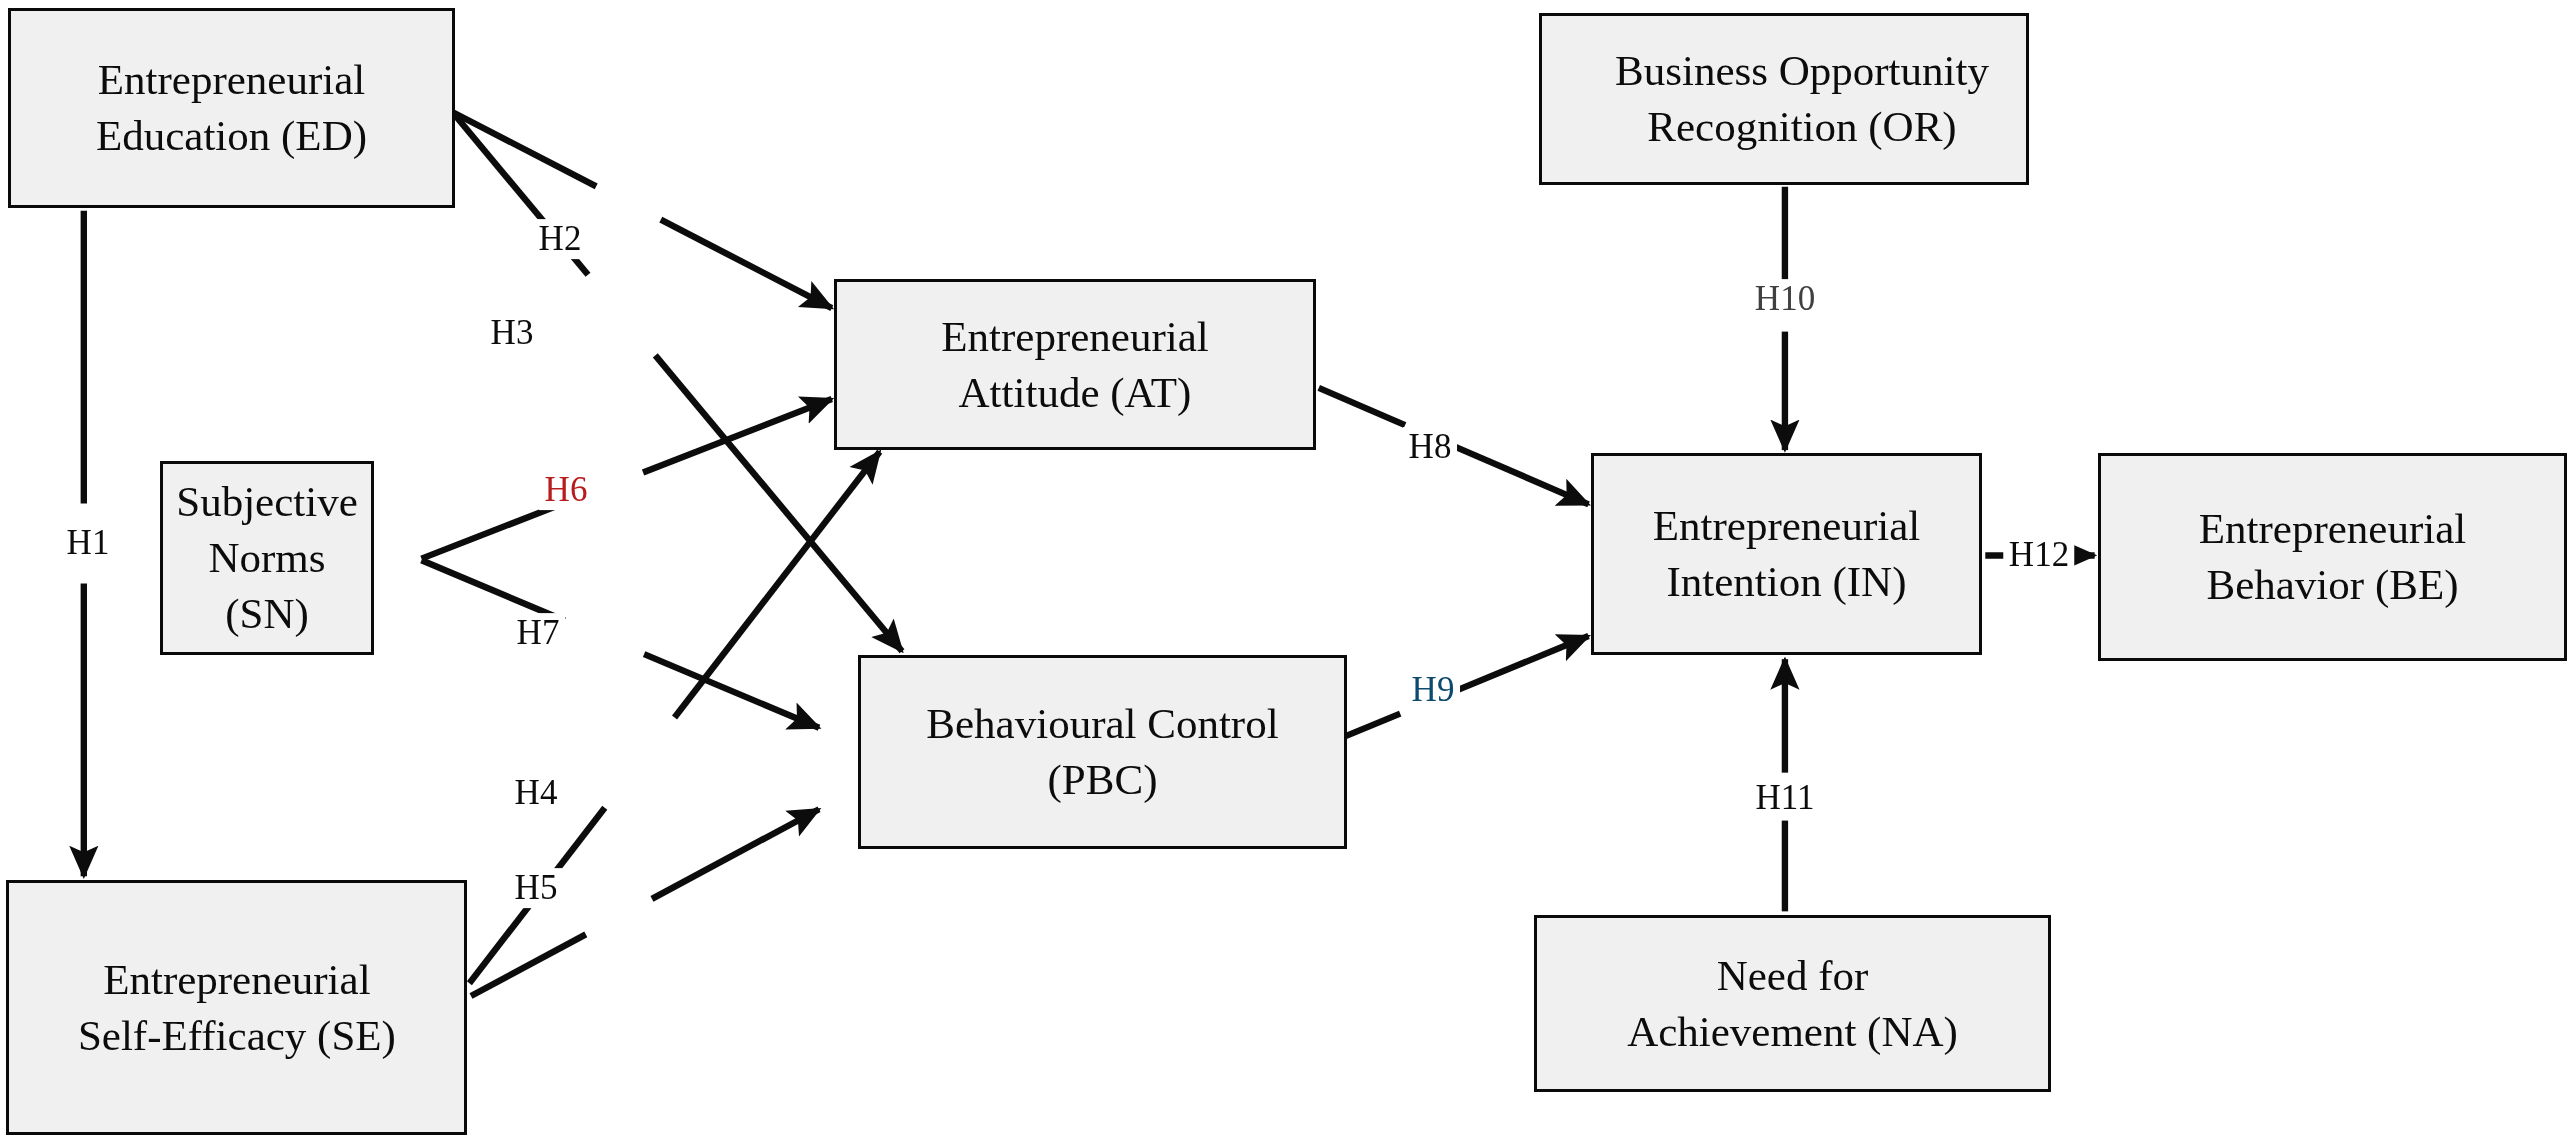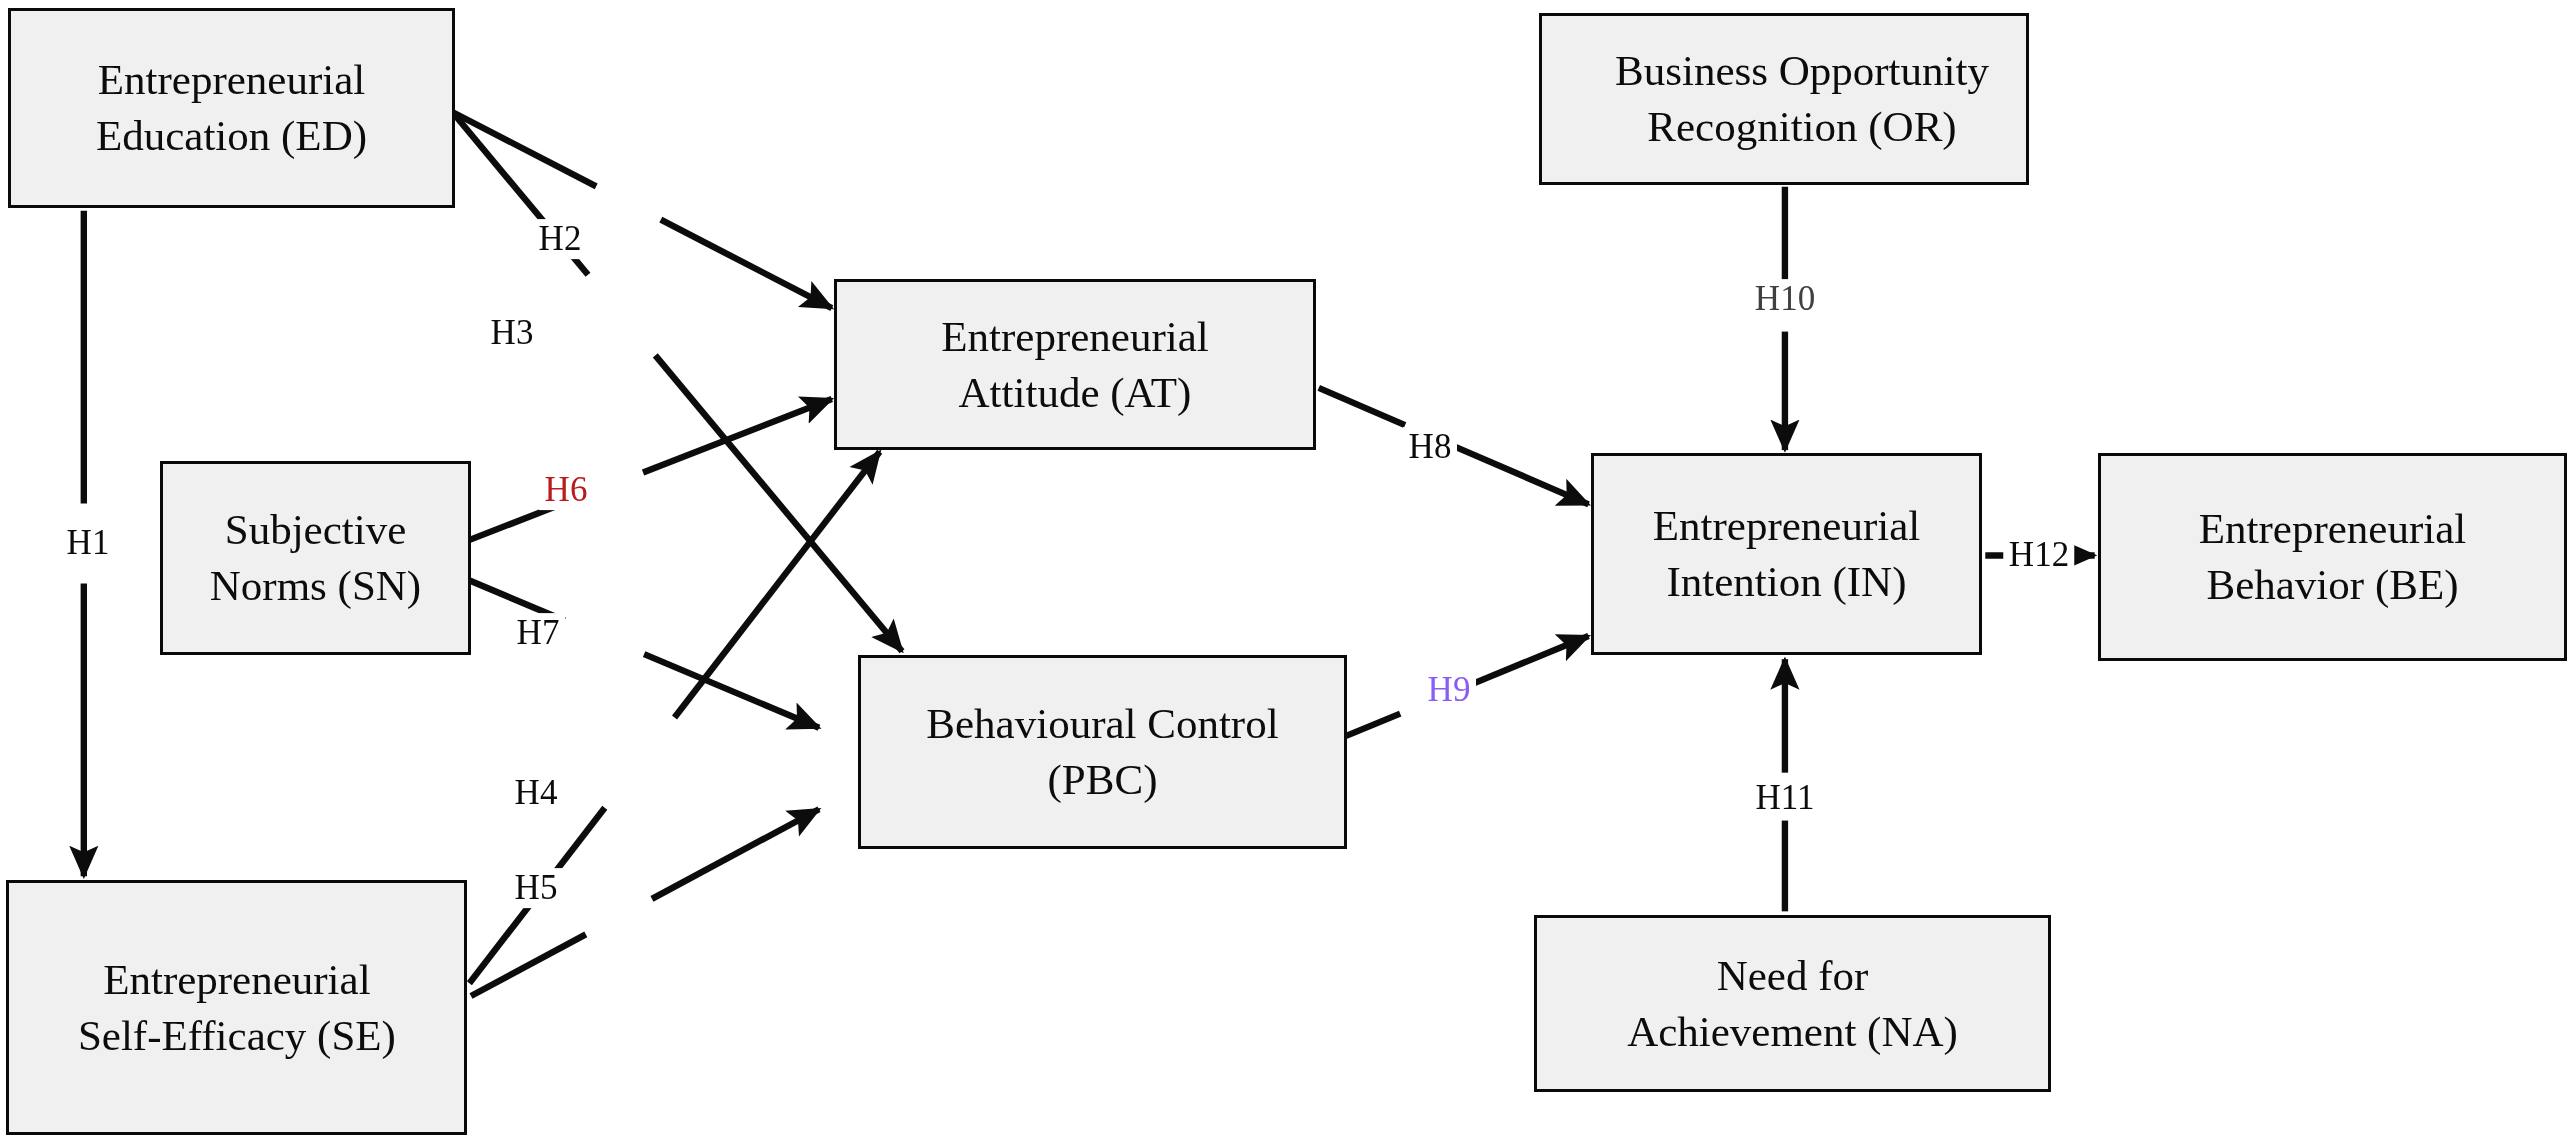--- a/index.html
+++ b/index.html
@@ -76,21 +76,21 @@
       <line x1="2236" y1="1142" x2="2236" y2="1028.24" stroke="#0c0c0c" stroke-width="8" stroke-linecap="butt"></line>
       <line x1="2236" y1="968.2" x2="2236" y2="826" stroke="#0c0c0c" stroke-width="8" stroke-linecap="butt" marker-end="url(#ah)"></line>
       <line x1="2487" y1="696" x2="2528.1" y2="696" stroke="#0c0c0c" stroke-width="8" stroke-linecap="butt"></line>
       <line x1="2571.94" y1="696" x2="2624" y2="696" stroke="#0c0c0c" stroke-width="8" stroke-linecap="butt" marker-end="url(#ah)"></line>
     </svg>
   <div id="nodes-layer">
       <div class="node" style="left: 8px; top: 8px; width: 447px; height: 200px; background: rgb(240, 240, 240); border-color: rgb(10, 10, 10);">
         <div class="lbl" style="color: rgb(12, 12, 12);">Entrepreneurial
 Education (ED)</div>
       </div>
-      <div class="node" style="left: 160px; top: 461px; width: 311px; height: 194px; background: rgb(240, 240, 240); border-color: rgb(10, 10, 10);">
+      <div class="node" style="left: 160px; top: 461px; width: 214px; height: 194px; background: rgb(240, 240, 240); border-color: rgb(10, 10, 10);">
         <div class="lbl" style="color: rgb(12, 12, 12);">Subjective
 Norms (SN)</div>
       </div>
       <div class="node" style="left: 6.4px; top: 880px; width: 461px; height: 255px; background: rgb(240, 240, 240); border-color: rgb(10, 10, 10);">
         <div class="lbl" style="color: rgb(12, 12, 12);">Entrepreneurial
 Self-Efficacy (SE)</div>
       </div>
       <div class="node" style="left: 834px; top: 279px; width: 482px; height: 171px; background: rgb(240, 240, 240); border-color: rgb(10, 10, 10);">
         <div class="lbl" style="color: rgb(12, 12, 12);">Entrepreneurial
 Attitude (AT)</div>
@@ -118,19 +118,19 @@
     </div>
   <div id="labels-layer">
       <span class="hlabel" style="left: 88px; top: 543px; color: rgb(12, 12, 12);">H1</span>
       <span class="hlabel" style="left: 512px; top: 239px; color: rgb(12, 12, 12); margin-left: 48px;">H2</span>
       <span class="hlabel" style="left: 512px; top: 333px; color: rgb(12, 12, 12);">H3</span>
       <span class="hlabel" style="left: 536px; top: 793px; color: rgb(12, 12, 12);">H4</span>
       <span class="hlabel" style="left: 536px; top: 888px; color: rgb(12, 12, 12);">H5</span>
       <span class="hlabel" style="left: 566px; top: 490px; color: #b91c1c;">H6</span>
       <span class="hlabel" style="left: 538px; top: 633px; color: rgb(12, 12, 12);">H7</span>
       <span class="hlabel" style="left: 1430px; top: 447px; color: rgb(12, 12, 12);">H8</span>
-      <span class="hlabel" style="left: 1433px; top: 690px; color: #8b5cf6; margin-left: 16px;">H9</span>
+      <span class="hlabel" style="left: 1433px; top: 690px; color: #0c4a6e;">H9</span>
       <span class="hlabel" style="left: 1785px; top: 299px; color: #404040;">H10</span>
       <span class="hlabel" style="left: 1785px; top: 798px; color: rgb(12, 12, 12);">H11</span>
       <span class="hlabel" style="left: 2039px; top: 555px; color: rgb(12, 12, 12);">H12</span>
     </div>
 </div>
 
 
 </body></html>

